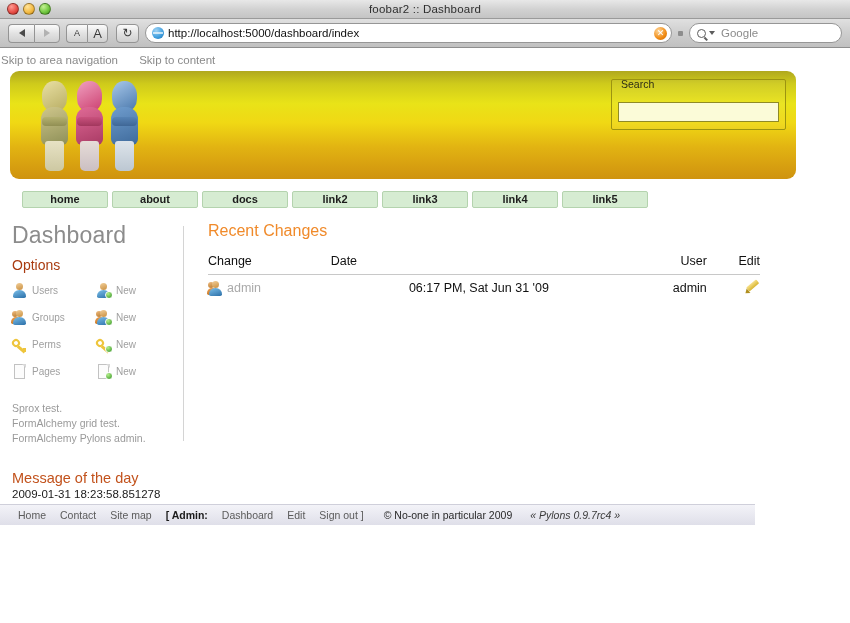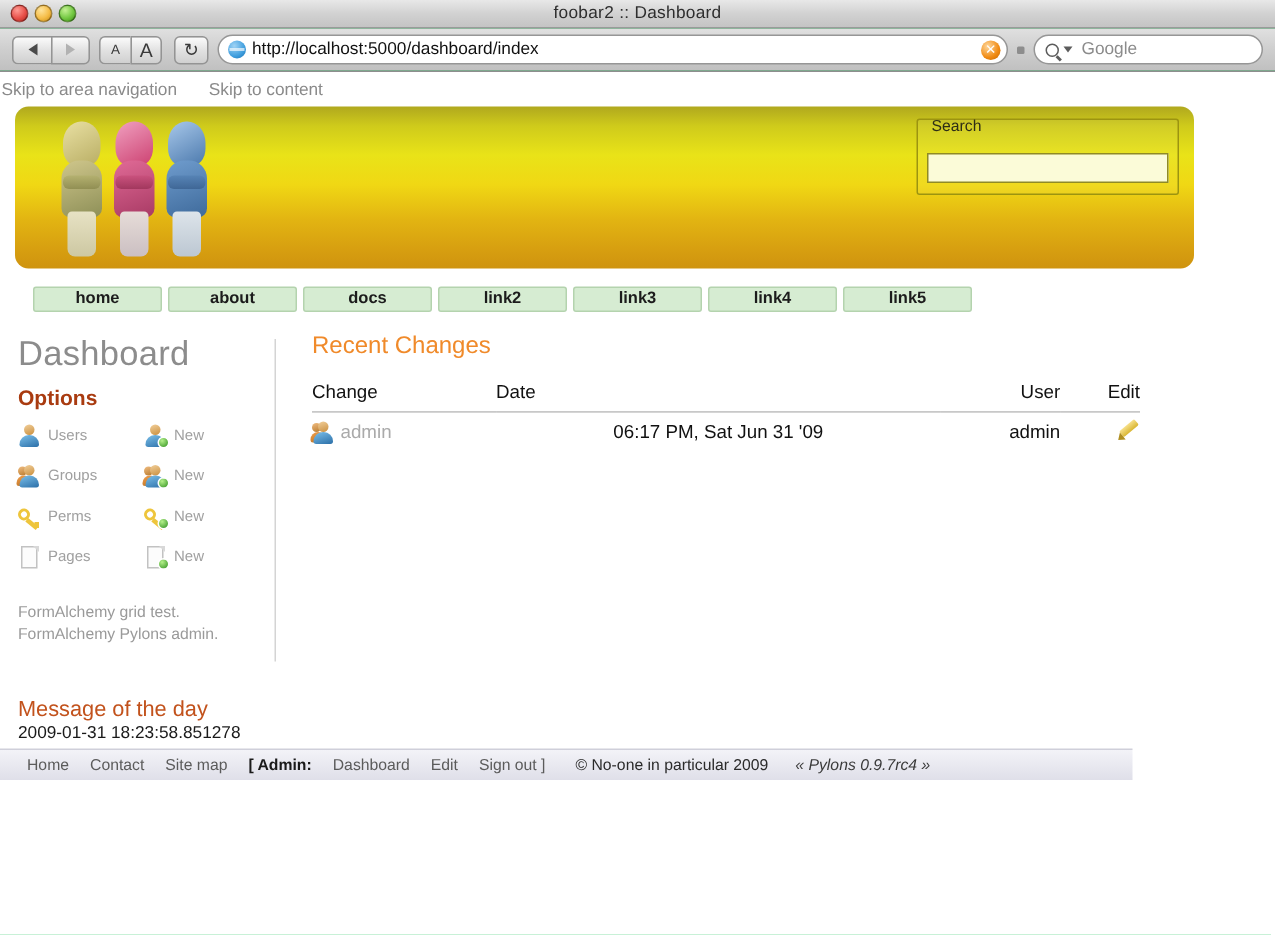--- a/index.html
+++ b/index.html
@@ -6,21 +6,21 @@
     margin: 0; padding: 0;
     width: 850px; height: 623px;
     overflow: hidden;
     background: #ffffff;
     font-family: "Liberation Sans", sans-serif;
   }
 
   
   .browser-window {
     width: 850px;
-    background: #22c55e;
+    background: #84cc16;
   }
   .titlebar {
     height: 18px;
     background: linear-gradient(to bottom, #e8e8e8 0%, #d2d2d2 50%, #c4c4c4 100%);
     border-bottom: 1px solid #9a9a9a;
     position: relative;
     display: flex;
     align-items: center;
   }
   .traffic {
@@ -290,21 +290,21 @@
     font-size: 23px;
     color: #8c8c8c;
     font-weight: normal;
     margin: 0 0 8px 0;
     letter-spacing: 0.2px;
   }
   .options-title {
     font-size: 14px;
     color: #a93b10;
     margin: 0 0 10px 0;
-    font-weight: bold;
+    font-weight: normal;
   }
   .opt-grid {
     display: grid;
     grid-template-columns: 84px 84px;
     row-gap: 12px;
   }
   .opt-item {
     display: flex;
     align-items: center;
     gap: 5px;
@@ -625,20 +625,21 @@
             <span class="ico ico-page">
               <span class="sheet"></span>
                 <span class="fold"></span>
                 <span class="badge-plus"></span>
             </span>
             <span>New</span>
           </div>
         </div>
 
         <div class="sprox-links">
+          <div>Sprox test.</div>
           <div>FormAlchemy grid test.</div>
           <div>FormAlchemy Pylons admin.</div>
         </div>
       </div>
 
       <div class="divider"></div>
 
       <div class="content">
         <h2 class="recent-title">Recent Changes</h2>
         <table class="changes">

